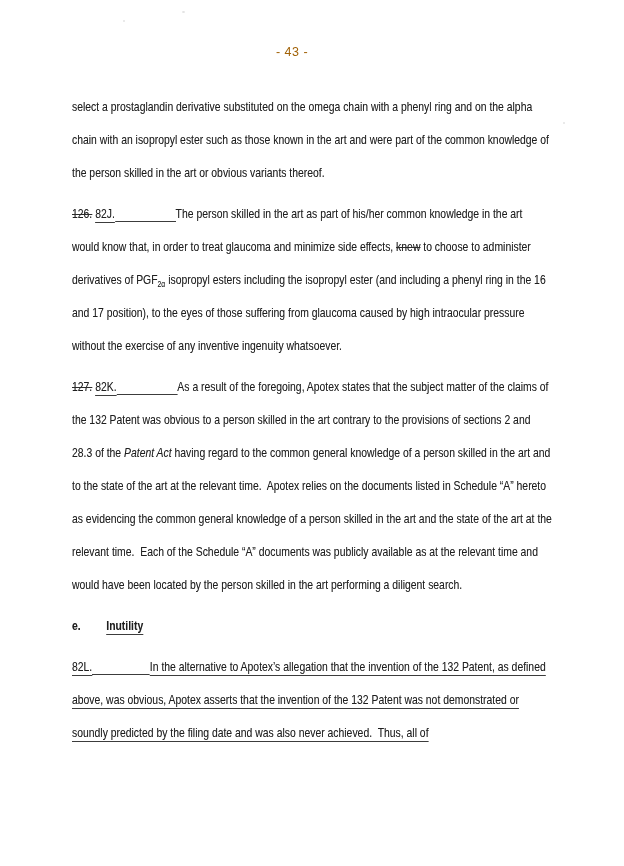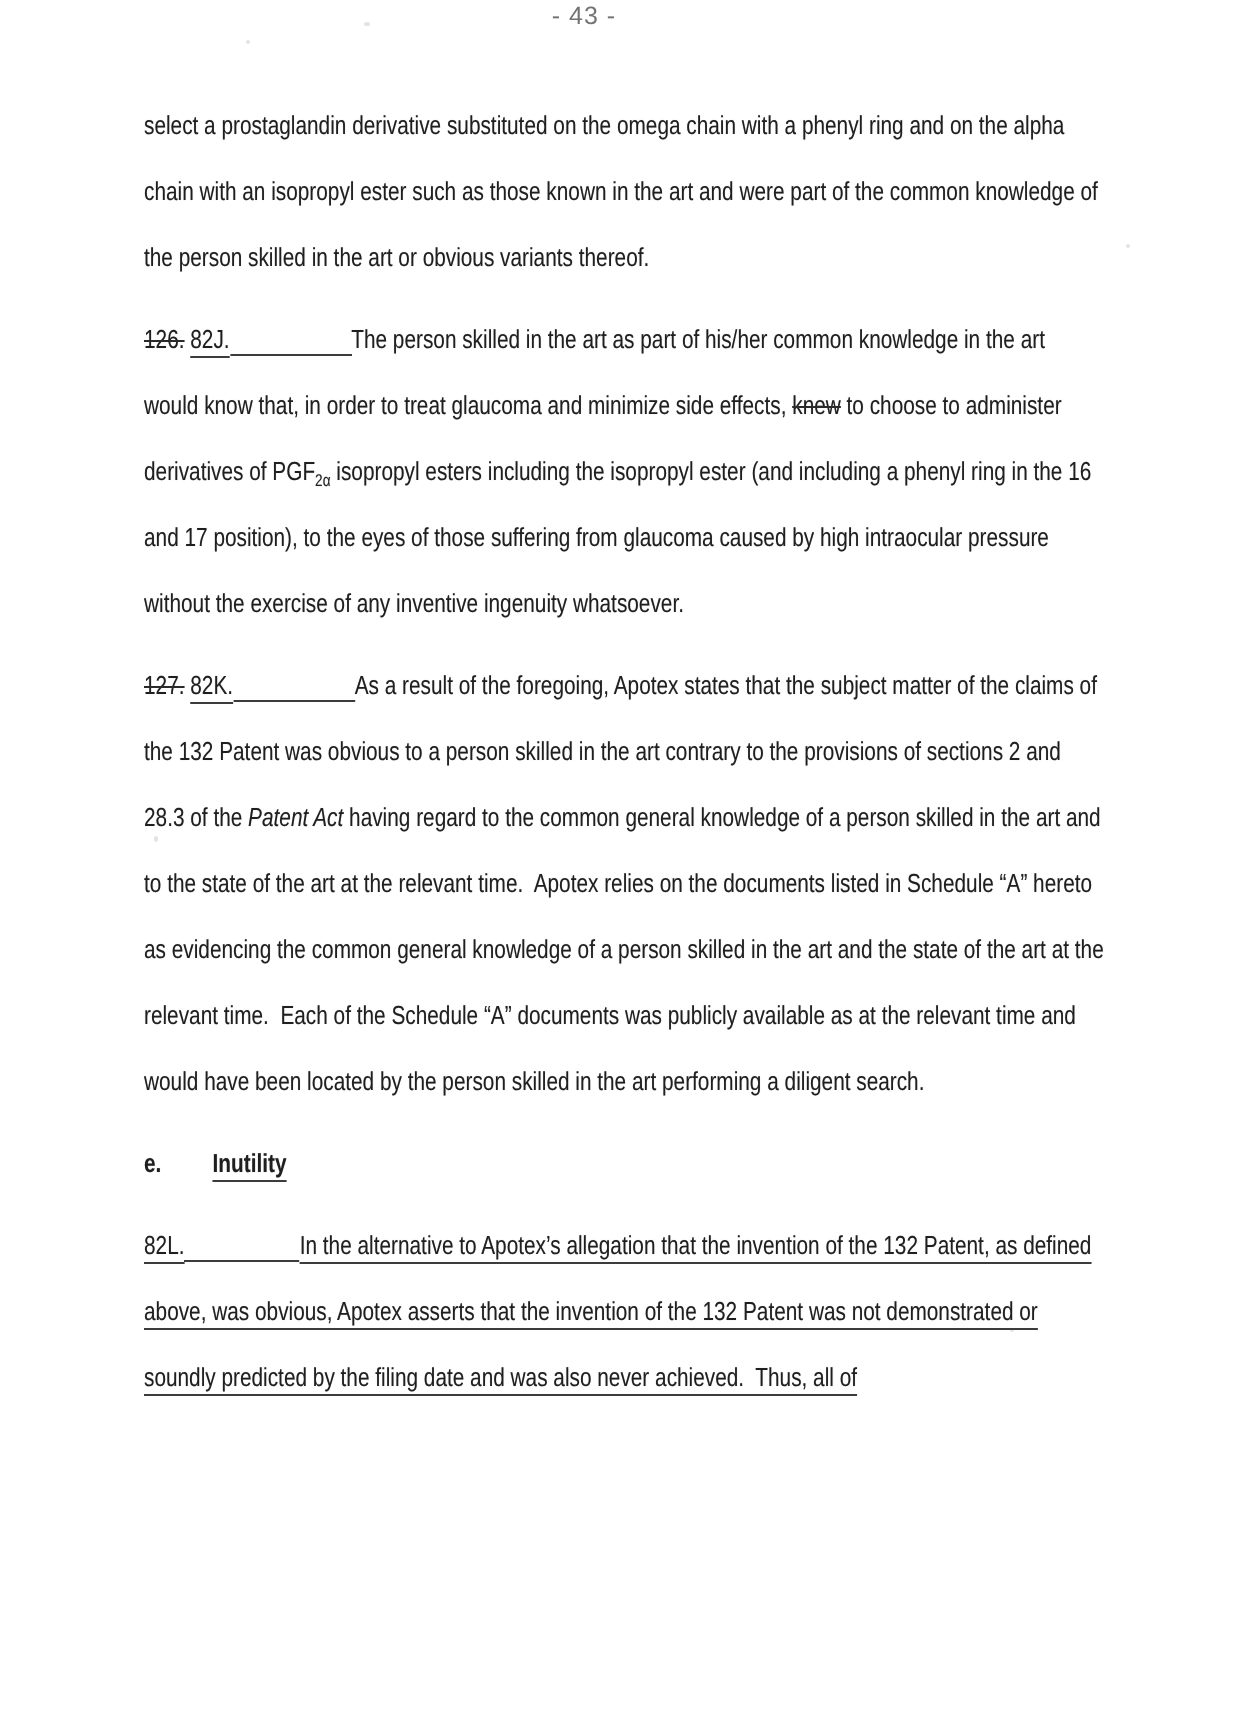--- a/index.html
+++ b/index.html
@@ -10,26 +10,27 @@
     font-family: "Liberation Sans", sans-serif;
     color: #1f1f1f;
     overflow: hidden;
   }
   .page {
     position: relative;
     width: 624px; height: 866px;
     background: #ffffff;
   }
   .pageno {
+    padding-top: 44px;
     width: 584px;
     text-align: center;
     font-size: 12.5px;
     line-height: 16px;
     letter-spacing: 0.5px;
-    color: #737373;
+    color: #a16207;
   }
   .content {
     margin-left: 72px;
     margin-top: 30px;
     width: 600px;
     transform: scaleX(0.8);
     transform-origin: 0 0;
     font-size: 13px;
     line-height: 33px;
     text-shadow: 0 0 0.5px rgba(0,0,0,0.30);

